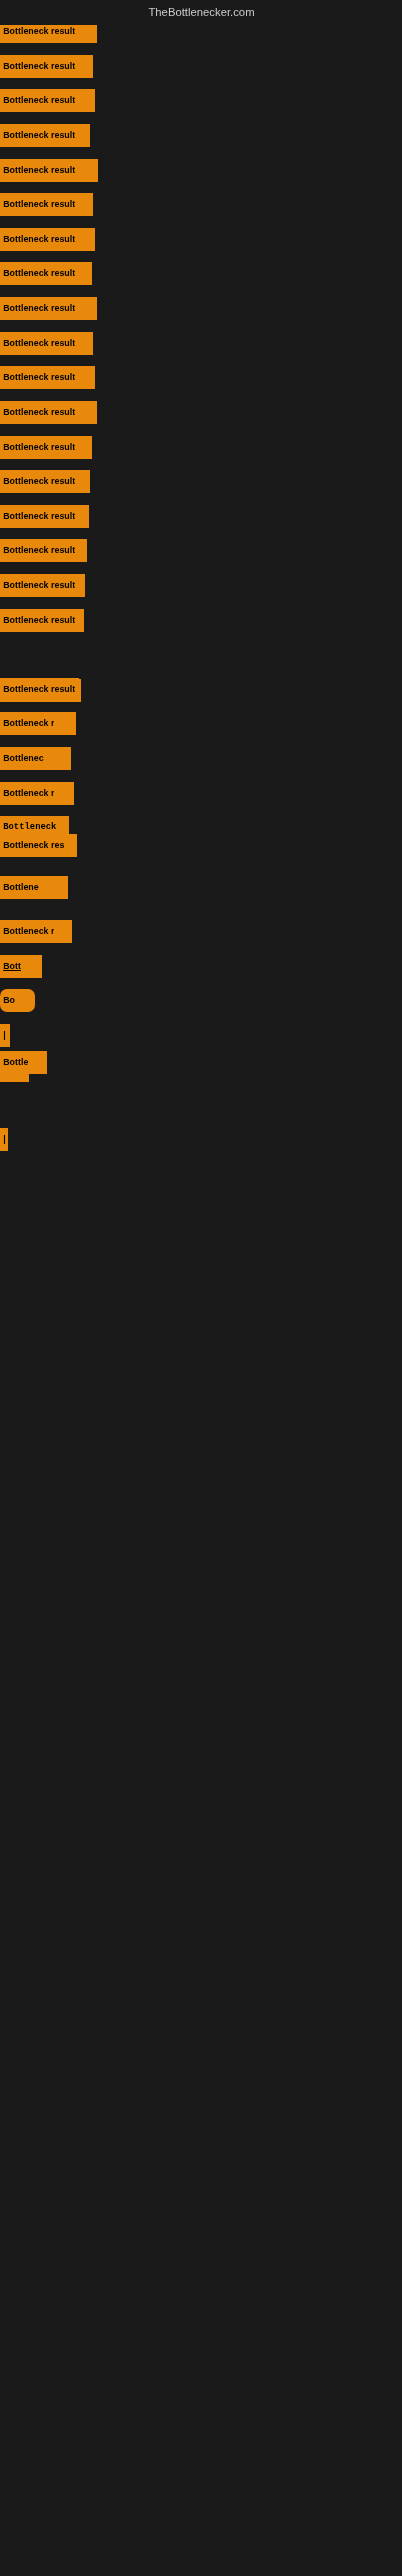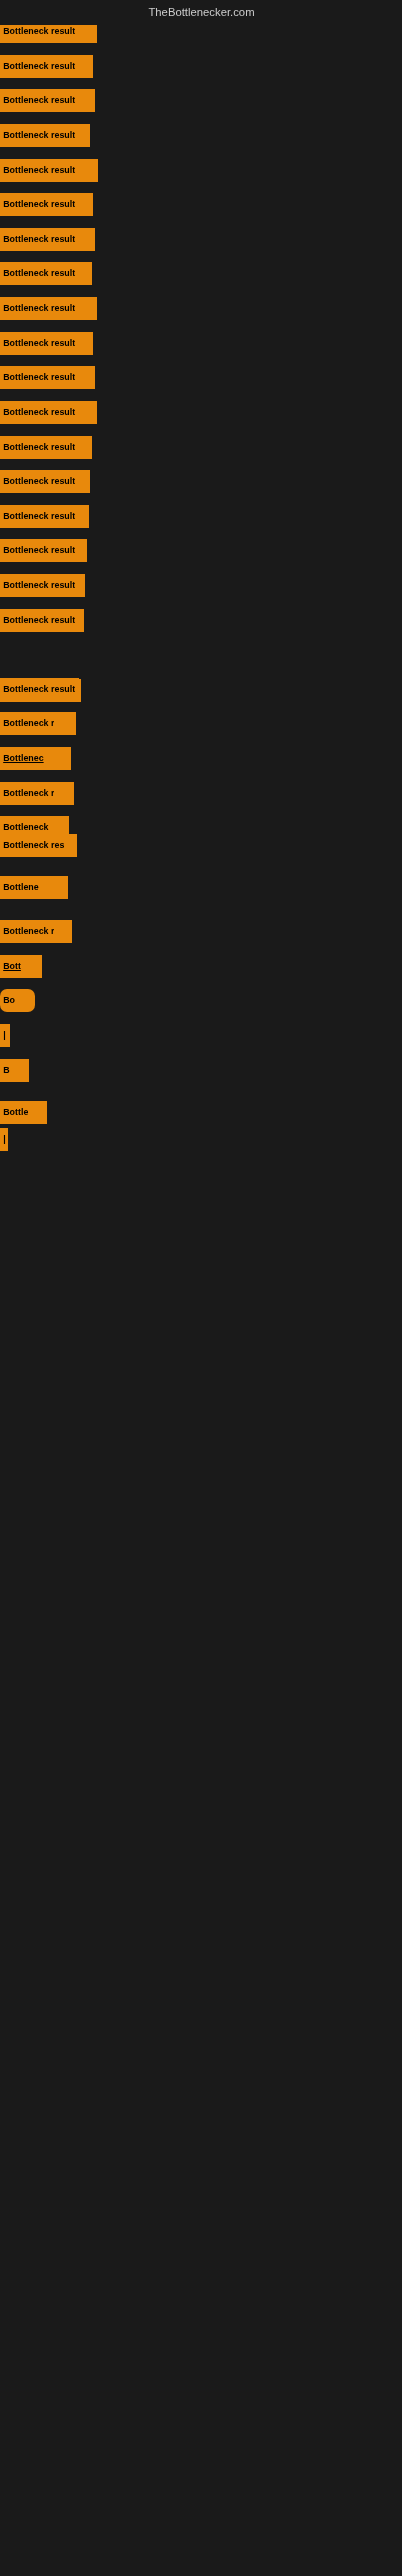--- a/index.html
+++ b/index.html
@@ -111,27 +111,27 @@
     </div>
     <div class="bar-item" style="top: 679px; width: 81px;">
       <span class="bar-label">Bottleneck re</span>
     </div>
     <div class="bar-item" style="top: 678px; width: 79px;">
       <span class="bar-label">Bottleneck result</span>
     </div>
     <div class="bar-item" style="top: 712px; width: 76px;">
       <span class="bar-label">Bottleneck r</span>
     </div>
-    <div class="bar-item" style="top: 747px; width: 71px; text-decoration: underline;">
+    <div class="bar-item" style="top: 747px; width: 71px;">
       <span class="bar-label">Bottlenec</span>
     </div>
     <div class="bar-item" style="top: 782px; width: 74px;">
       <span class="bar-label">Bottleneck r</span>
     </div>
-    <div class="bar-item" style="top: 816px; width: 69px;">
+    <div class="bar-item" style="top: 816px; width: 69px; font-family: Liberation Mono, monospace;">
       <span class="bar-label">Bottleneck</span>
     </div>
     <div class="bar-item" style="top: 834px; width: 77px;">
       <span class="bar-label">Bottleneck res</span>
     </div>
     <div class="bar-item" style="top: 876px; width: 68px;">
       <span class="bar-label">Bottlene</span>
     </div>
     <div class="bar-item" style="top: 920px; width: 72px;">
       <span class="bar-label">Bottleneck r</span>
@@ -141,20 +141,20 @@
     </div>
     <div class="bar-item" style="top: 989px; width: 35px; border-radius: 7px;">
       <span class="bar-label">Bo</span>
     </div>
     <div class="bar-item" style="top: 1024px; width: 9.7px;">
       <span class="bar-label">|</span>
     </div>
     <div class="bar-item" style="top: 1059px; width: 29px;">
       <span class="bar-label">B</span>
     </div>
-    <div class="bar-item" style="top: 1101px; width: 47px;">
+    <div class="bar-item" style="top: 1051px; width: 47px;">
       <span class="bar-label">Bottle</span>
     </div>
     <div class="bar-item" style="top: 1128px; width: 8px;">
       <span class="bar-label">|</span>
     </div>
   </div>
 
 
 </body></html>

